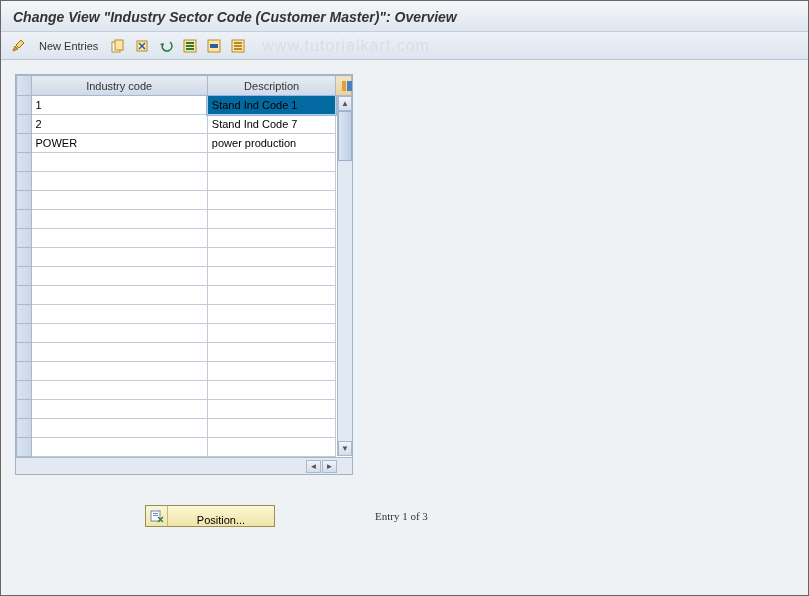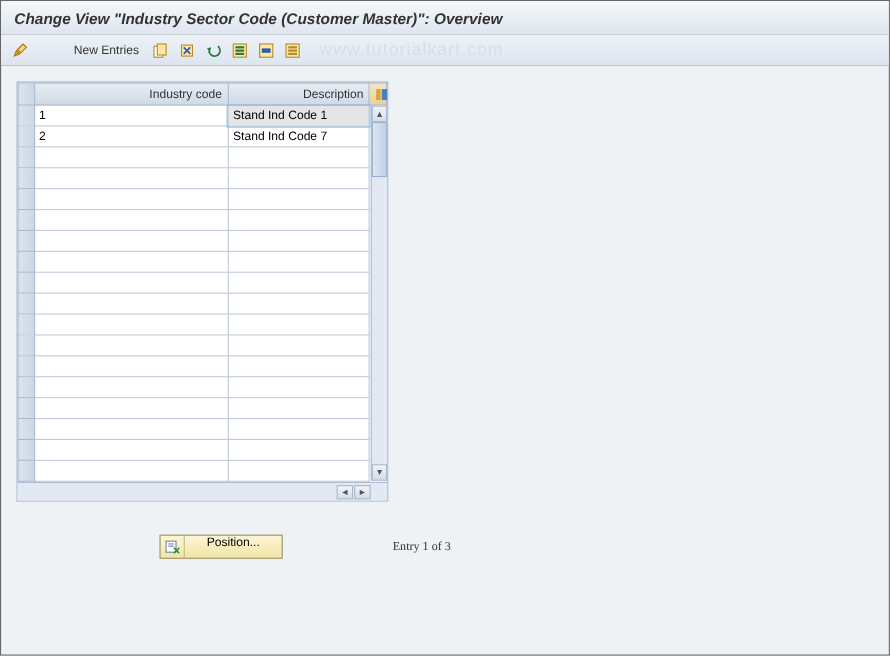--- a/index.html
+++ b/index.html
@@ -36,21 +36,20 @@
     height: 18px;
     display: flex;
     align-items: center;
     justify-content: center;
     cursor: pointer;
   }
   .tb-text {
     padding: 0 6px;
     color: #333;
     cursor: pointer;
-    margin-left: 28px;
   }
   .watermark {
     margin-left: 10px;
     color: #d8dee6;
     font-size: 16px;
     font-weight: 300;
     letter-spacing: 1px;
   }
   .content {
     padding: 14px;
@@ -63,21 +62,21 @@
     position: relative;
   }
   table {
     border-collapse: collapse;
     width: 100%;
     table-layout: fixed;
   }
   th {
     background: linear-gradient(#e6ecf3, #cfd9e6);
     border: 1px solid #aab8cc;
-    text-align: right;
+    text-align: center;
     padding: 3px 5px;
     font-weight: normal;
     color: #333;
     height: 20px;
   }
   td {
     border: 1px solid #c0cbda;
     padding: 2px 4px;
     height: 19px;
     white-space: nowrap;
@@ -86,21 +85,21 @@
   .rowsel {
     width: 14px;
     background: linear-gradient(90deg,#dbe3ef,#cbd6e6);
     border: 1px solid #aab8cc;
     cursor: pointer;
   }
   .input-cell {
     background: #fff;
   }
   .input-cell.sel {
-    background: #e5e5e5;
+    background: #0369a1;
     outline: 1px solid #8bb9e8;
   }
   .corner-icon {
     width: 14px;
     background: linear-gradient(#f3e6c6,#e8d29c);
     text-align: center;
   }
   .vscroll {
     position: absolute;
     right: 0;
@@ -154,23 +153,23 @@
     align-items:center;
     padding-left: 130px;
     gap: 100px;
   }
   .pos-btn {
     display:flex;
     border:1px solid #998d5a;
     height:22px;
     background: linear-gradient(#fdf6d6,#f1e5a6);
     cursor:pointer;
-    align-items:flex-start;
+    align-items:flex-end;
     font-size:11px;
-    width:112px;
+    width:130px;
   }
   .pos-btn .pb-icon {
     width:22px;
     height:100%;
     border-right:1px solid #c5ba82;
     display:flex;align-items:center;justify-content:center;
   }
   .pos-btn .pb-label {
     flex:1;
     text-align:center;
@@ -265,20 +264,26 @@
             <td style="border:none;background:transparent"></td>
           </tr>
           <tr>
             <td class="rowsel"></td>
             <td class="input-cell">2</td>
             <td class="input-cell">Stand Ind Code 7</td>
             <td style="border:none;background:transparent"></td>
           </tr>
           <tr>
             <td class="rowsel"></td>
+            <td class="input-cell">POWER</td>
+            <td class="input-cell">power production</td>
+            <td style="border:none;background:transparent"></td>
+          </tr>
+          <tr>
+            <td class="rowsel"></td>
             <td class="input-cell"></td>
             <td class="input-cell"></td>
             <td style="border:none;background:transparent"></td>
           </tr>
           <tr>
             <td class="rowsel"></td>
             <td class="input-cell"></td>
             <td class="input-cell"></td>
             <td style="border:none;background:transparent"></td>
           </tr>

